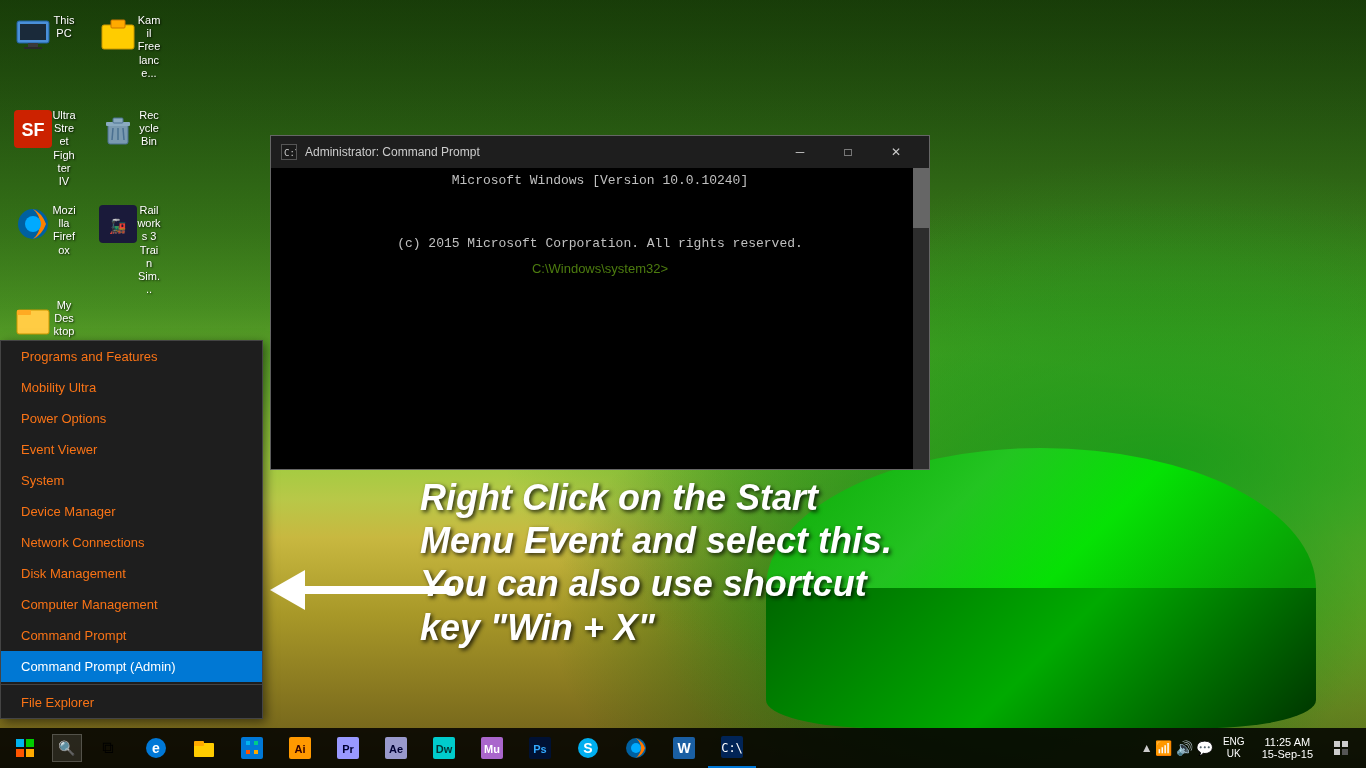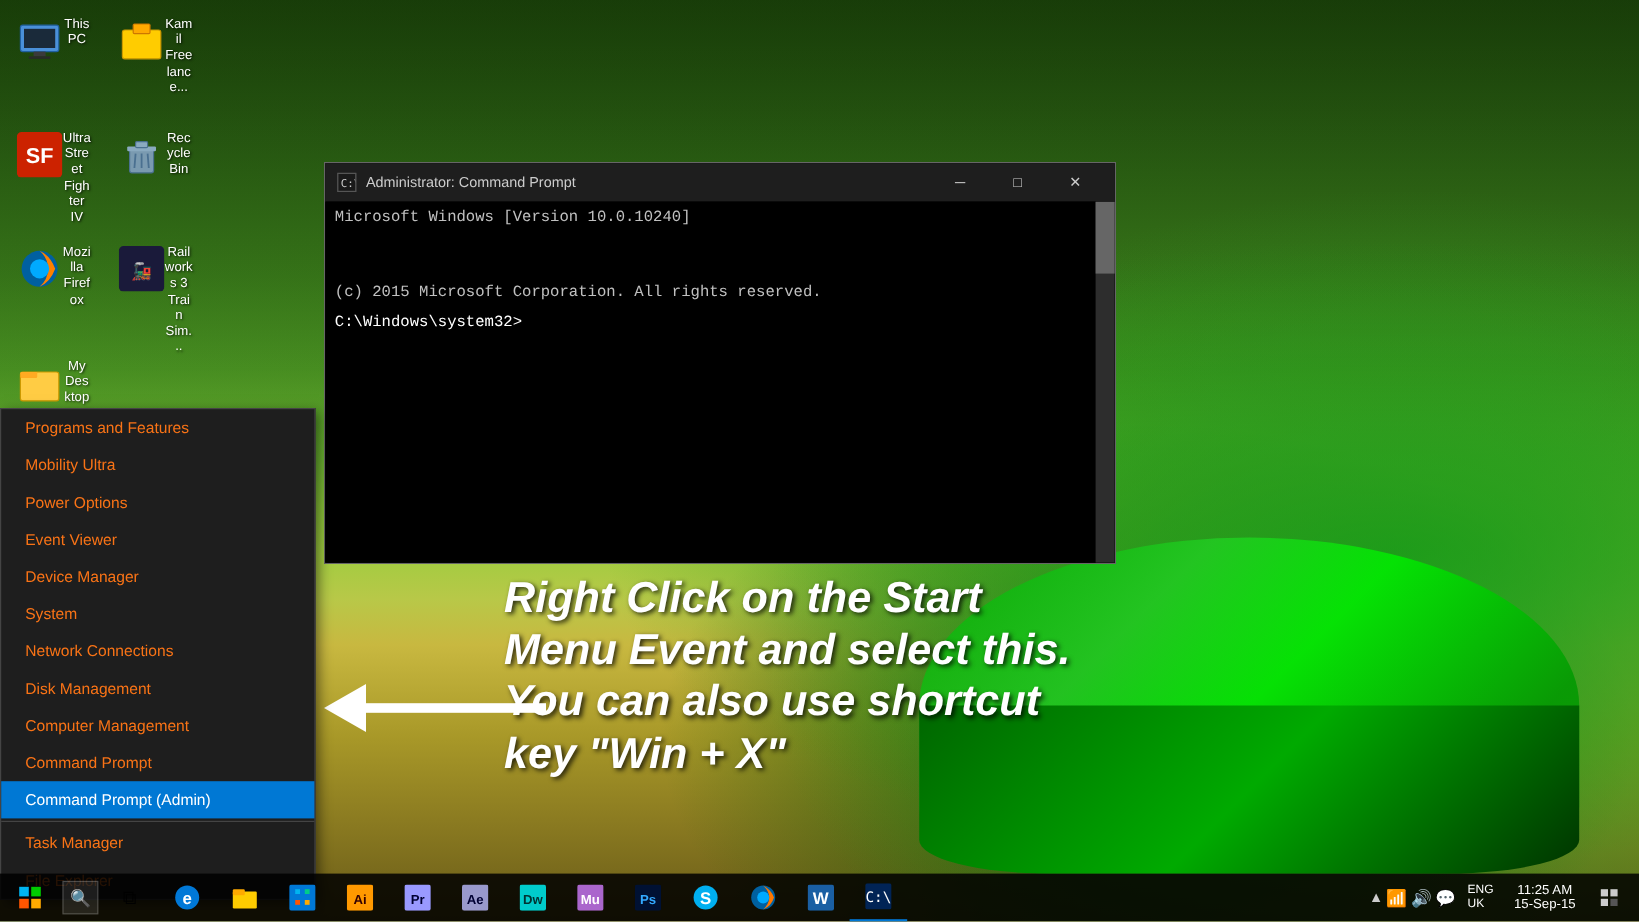--- a/index.html
+++ b/index.html
@@ -165,20 +165,21 @@
 
     #cmd-content {
       background: #000;
       color: #c0c0c0;
       font-family: 'Courier New', monospace;
       font-size: 12px;
       padding: 5px 8px;
       height: calc(100% - 32px);
       overflow: hidden;
       position: relative;
+      text-align: center;
     }
 
     #cmd-scrollbar {
       position: absolute;
       right: 0;
       top: 0;
       width: 16px;
       height: 100%;
       background: #2d2d2d;
     }
@@ -381,44 +382,41 @@
     <div class="menu-item">
         <span>Mobility Ultra</span>
       </div>
     <div class="menu-item">
         <span>Power Options</span>
       </div>
     <div class="menu-item">
         <span>Event Viewer</span>
       </div>
     <div class="menu-item">
+        <span>System</span>
+      </div>
+    <div class="menu-item">
         <span>Device Manager</span>
-      </div>
-    <div class="menu-item">
-        <span>System</span>
       </div>
     <div class="menu-item">
         <span>Network Connections</span>
       </div>
     <div class="menu-item">
         <span>Disk Management</span>
       </div>
     <div class="menu-item">
         <span>Computer Management</span>
       </div>
     <div class="menu-item">
         <span>Command Prompt</span>
       </div>
     <div class="menu-item highlighted">
         <span>Command Prompt (Admin)</span>
       </div>
     <div class="menu-separator"></div>
-    <div class="menu-item">
-        <span>Task Manager</span>
-      </div>
     <div class="menu-item">
         <span>File Explorer</span>
       </div>
 
   </div>
 
   <div id="cmd-window">
     <div id="cmd-titlebar">
       <div id="cmd-title-left">
         <div id="cmd-title-icon">
@@ -431,21 +429,21 @@
       </div>
       <div id="cmd-controls">
         <div class="cmd-btn">─</div>
         <div class="cmd-btn">□</div>
         <div class="cmd-btn close">✕</div>
       </div>
     </div>
     <div id="cmd-content">
       <div style="color:#c0c0c0;font-family:'Courier New',monospace;font-size:13px;margin-bottom:2px;">Microsoft Windows [Version 10.0.10240]</div>
       <div style="color:#c0c0c0;font-family:'Courier New',monospace;font-size:13px;margin-bottom:10px;margin-top:48px;">(c) 2015 Microsoft Corporation. All rights reserved.</div>
-      <div style="color:#ffffff;font-family:Liberation Mono, monospace;font-size:13px;">C:\Windows\system32&gt;</div>
+      <div style="color:#4d7c0f;font-family:Liberation Sans, sans-serif;font-size:13px;">C:\Windows\system32&gt;</div>
       <div id="cmd-scrollbar">
         <div id="cmd-scrollthumb"></div>
       </div>
     </div>
   </div>
 
   <div id="arrow">
     <div id="cmd-arrow" style="display:flex;align-items:center;">
       <div id="arrow-head"></div>
       <div id="arrow-shaft"></div>
@@ -575,21 +573,21 @@
     <div id="taskbar-right">
 
       <div style="display:flex;align-items:center;gap:3px;">
         <span style="color:#ccc;font-size:12px;cursor:pointer;">▲</span>
         <span style="color:#ccc;font-size:14px;">📶</span>
         <span style="color:#ccc;font-size:14px;">🔊</span>
         <span style="color:#ccc;font-size:14px;">💬</span>
       </div>
 
       <div style="display:flex;flex-direction:column;align-items:center;color:white;font-size:10px;padding:0 4px;cursor:pointer;">
-        <span style="white-space:pre;line-height:1.2;">ENG<br>UK</span>
+        <span style="white-space:pre;text-align:center;line-height:1.2;">ENG<br>UK</span>
       </div>
 
       <div id="clock">
         <span>11:25 AM</span>
         <span>15-Sep-15</span>
       </div>
 
       <div style="width:30px;height:40px;display:flex;align-items:center;justify-content:center;cursor:pointer;">
         <svg width="16" height="16" viewBox="0 0 16 16">
           <rect x="1" y="1" width="6" height="6" fill="#ccc"></rect>

